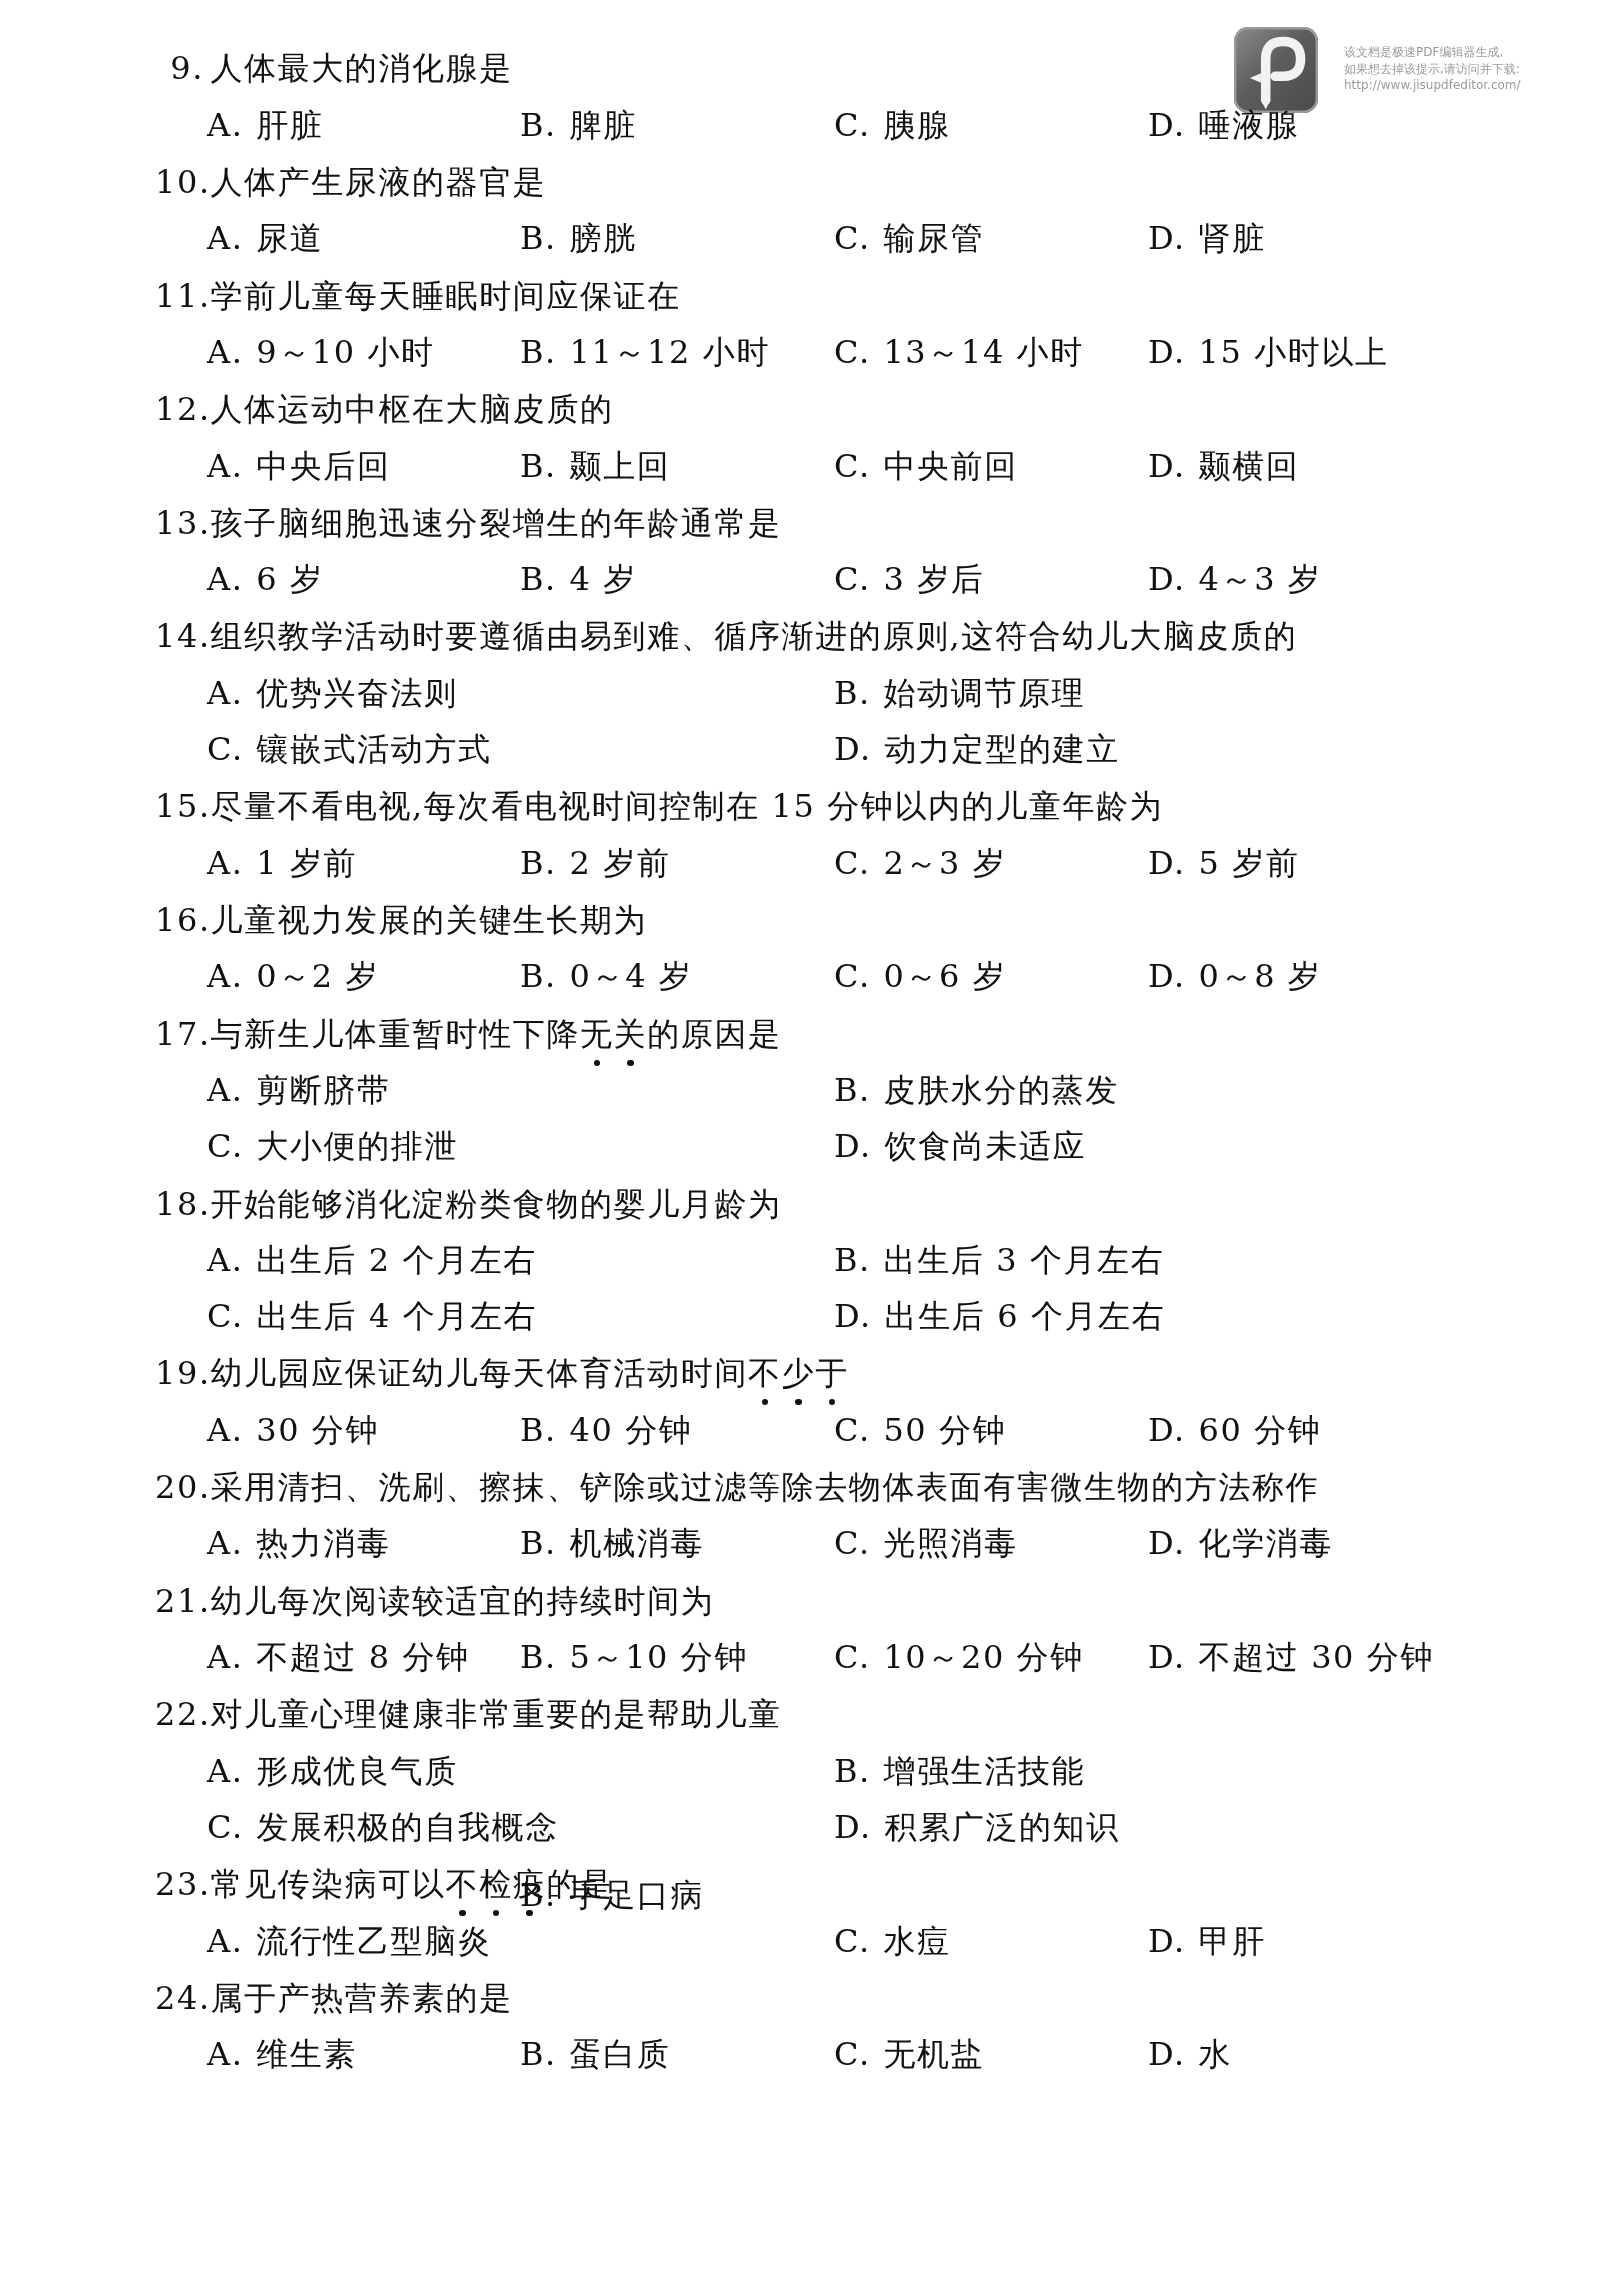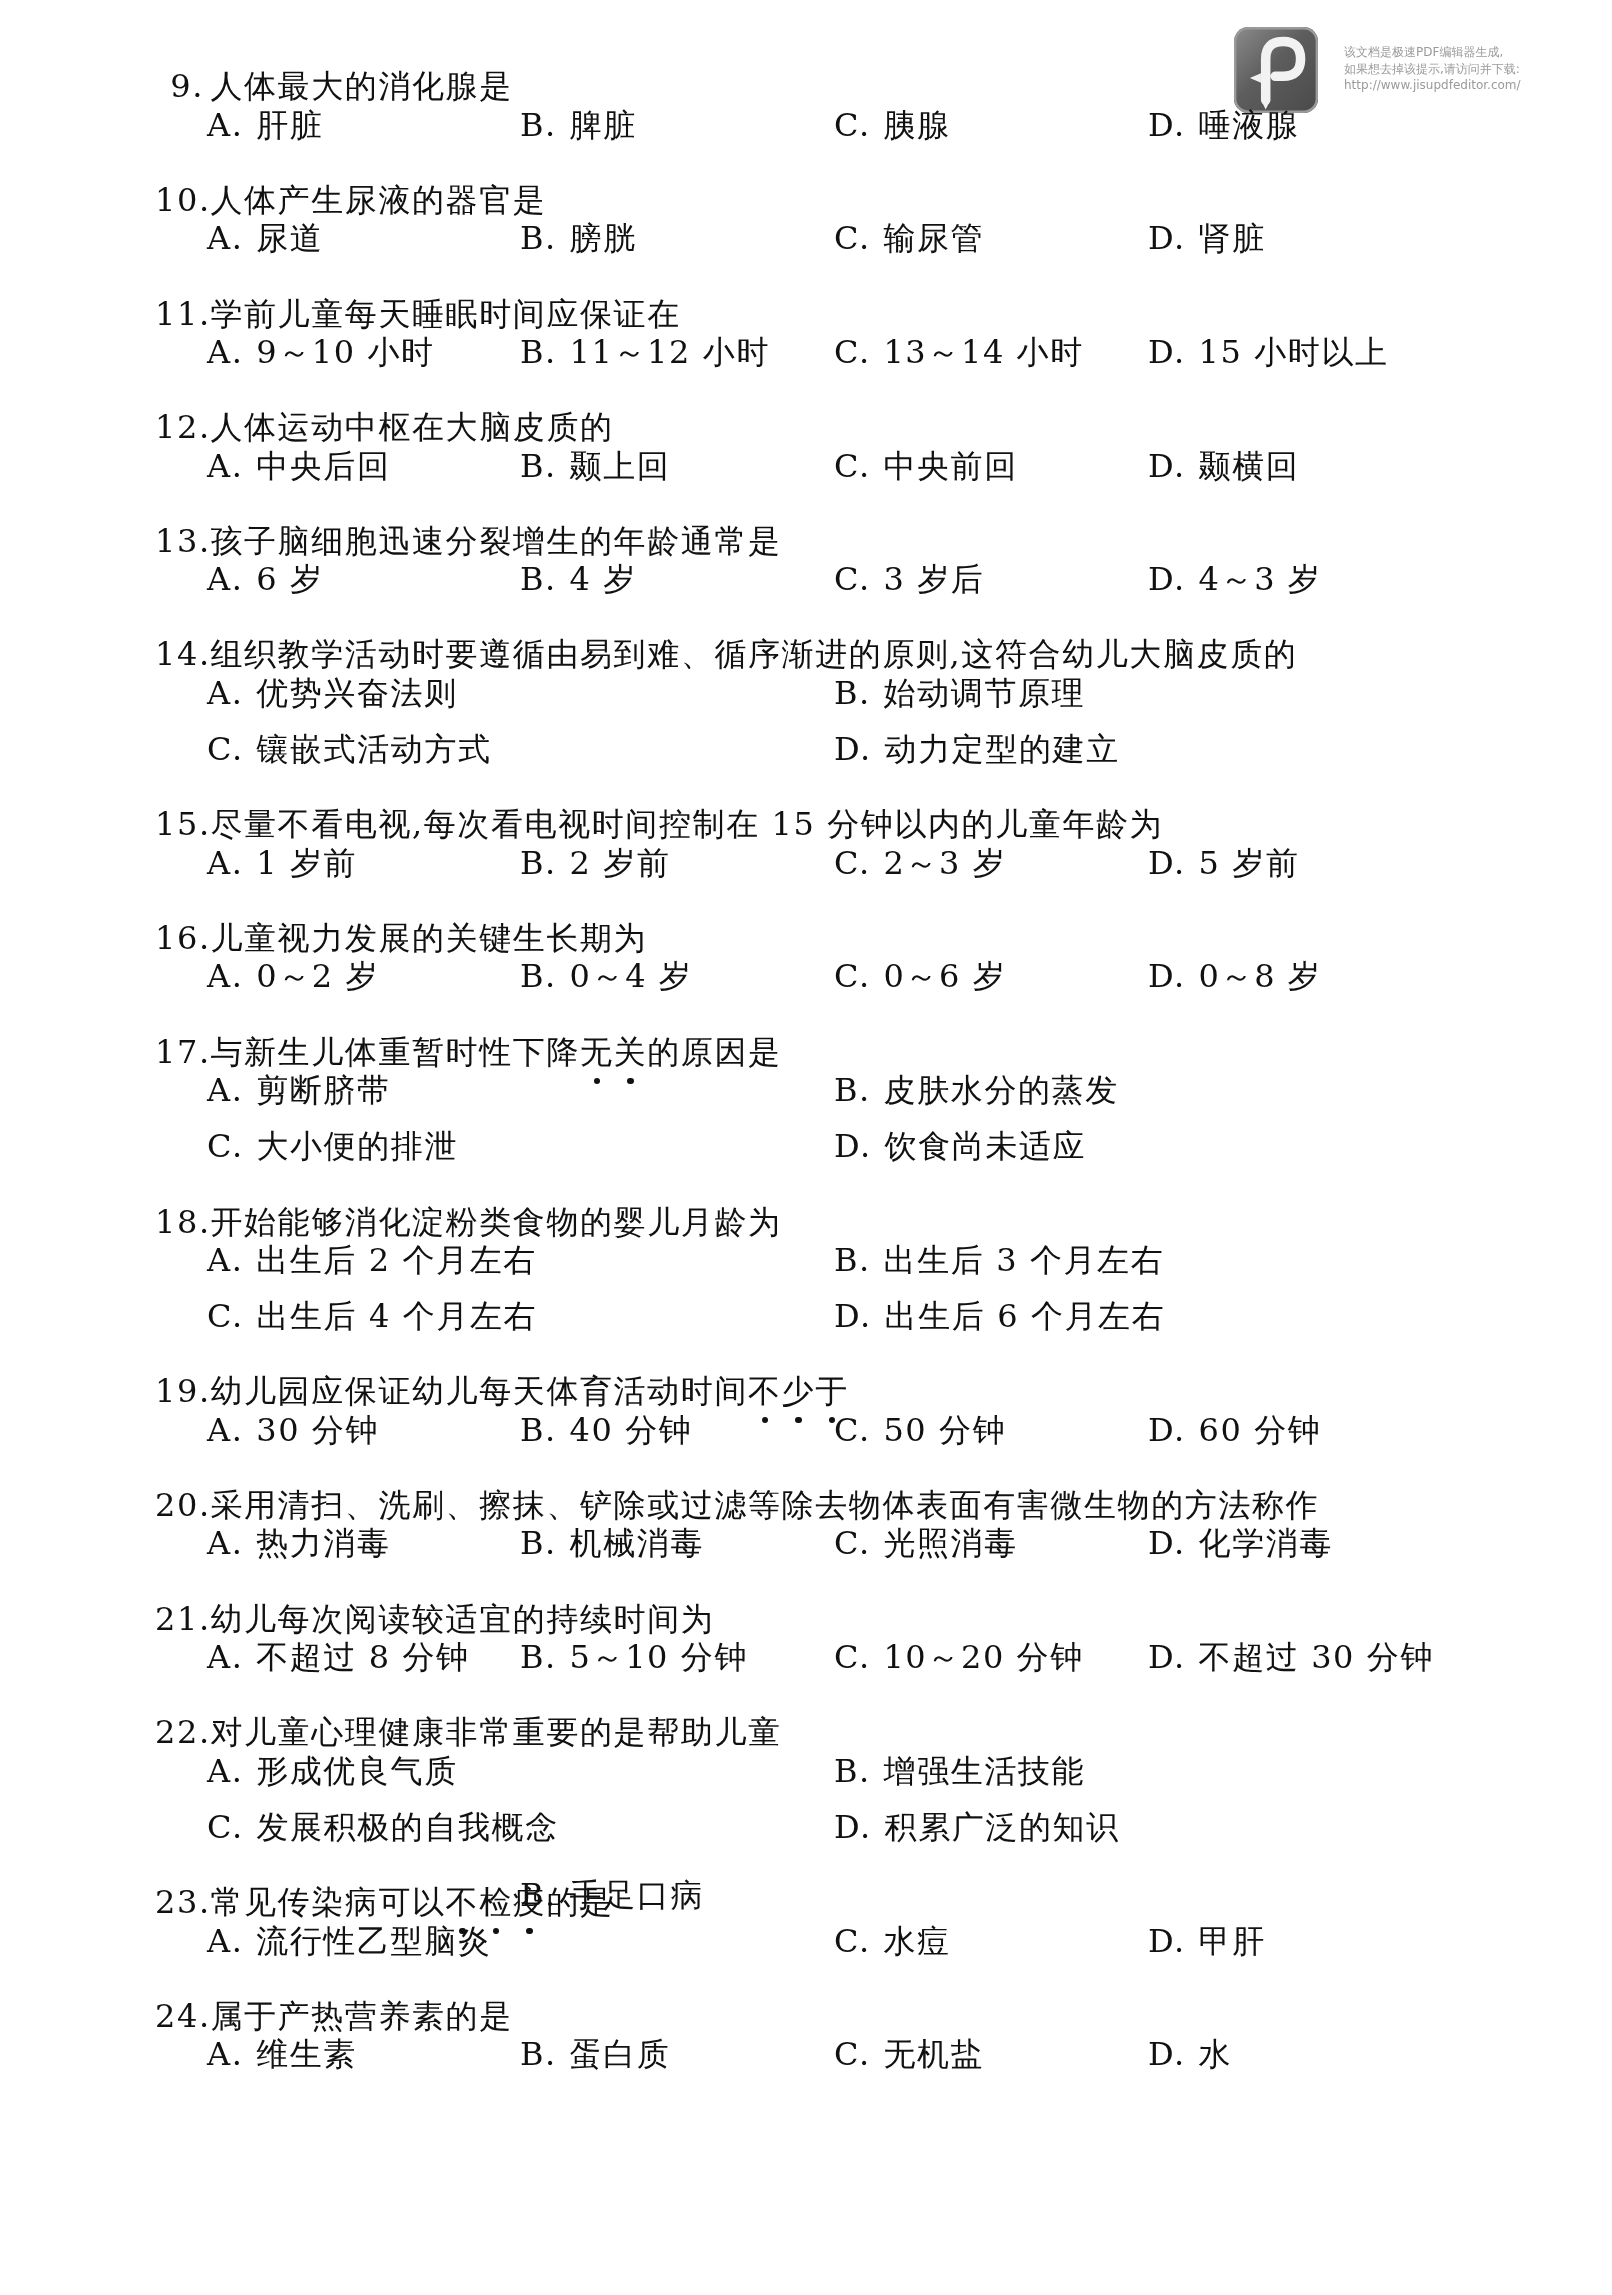--- a/index.html
+++ b/index.html
@@ -4,21 +4,21 @@
 <style>
   html, body { margin: 0; padding: 0; background: #ffffff; }
   body {
     width: 1612px; height: 2295px; position: relative; overflow: hidden;
     font-family: "DejaVu Serif", "Liberation Serif", serif;
     color: #111111;
   }
   .page { position: absolute; left: 0; top: 0; width: 1612px; height: 2295px; }
   .q-line {
     position: absolute; left: 155px; height: 48px;
-    font-size: 32px; line-height: 48px; white-space: nowrap; letter-spacing: 1.6px; margin-top: 18px;
+    font-size: 32px; line-height: 48px; white-space: nowrap; letter-spacing: 1.6px;
   }
   .q-num { display: inline-block; width: 49px; text-align: right; margin-right: 6.4px; }
   .opt {
     position: absolute; height: 48px; font-size: 32px; line-height: 48px;
     white-space: nowrap; letter-spacing: 1.6px;
   }
   .opt-letter { display: inline-block; margin-right: 12.7px; }
   .dot-char { position: relative; display: inline-block; }
   .dot-char::after {
     content: ""; position: absolute; left: 50%; bottom: -8px;

